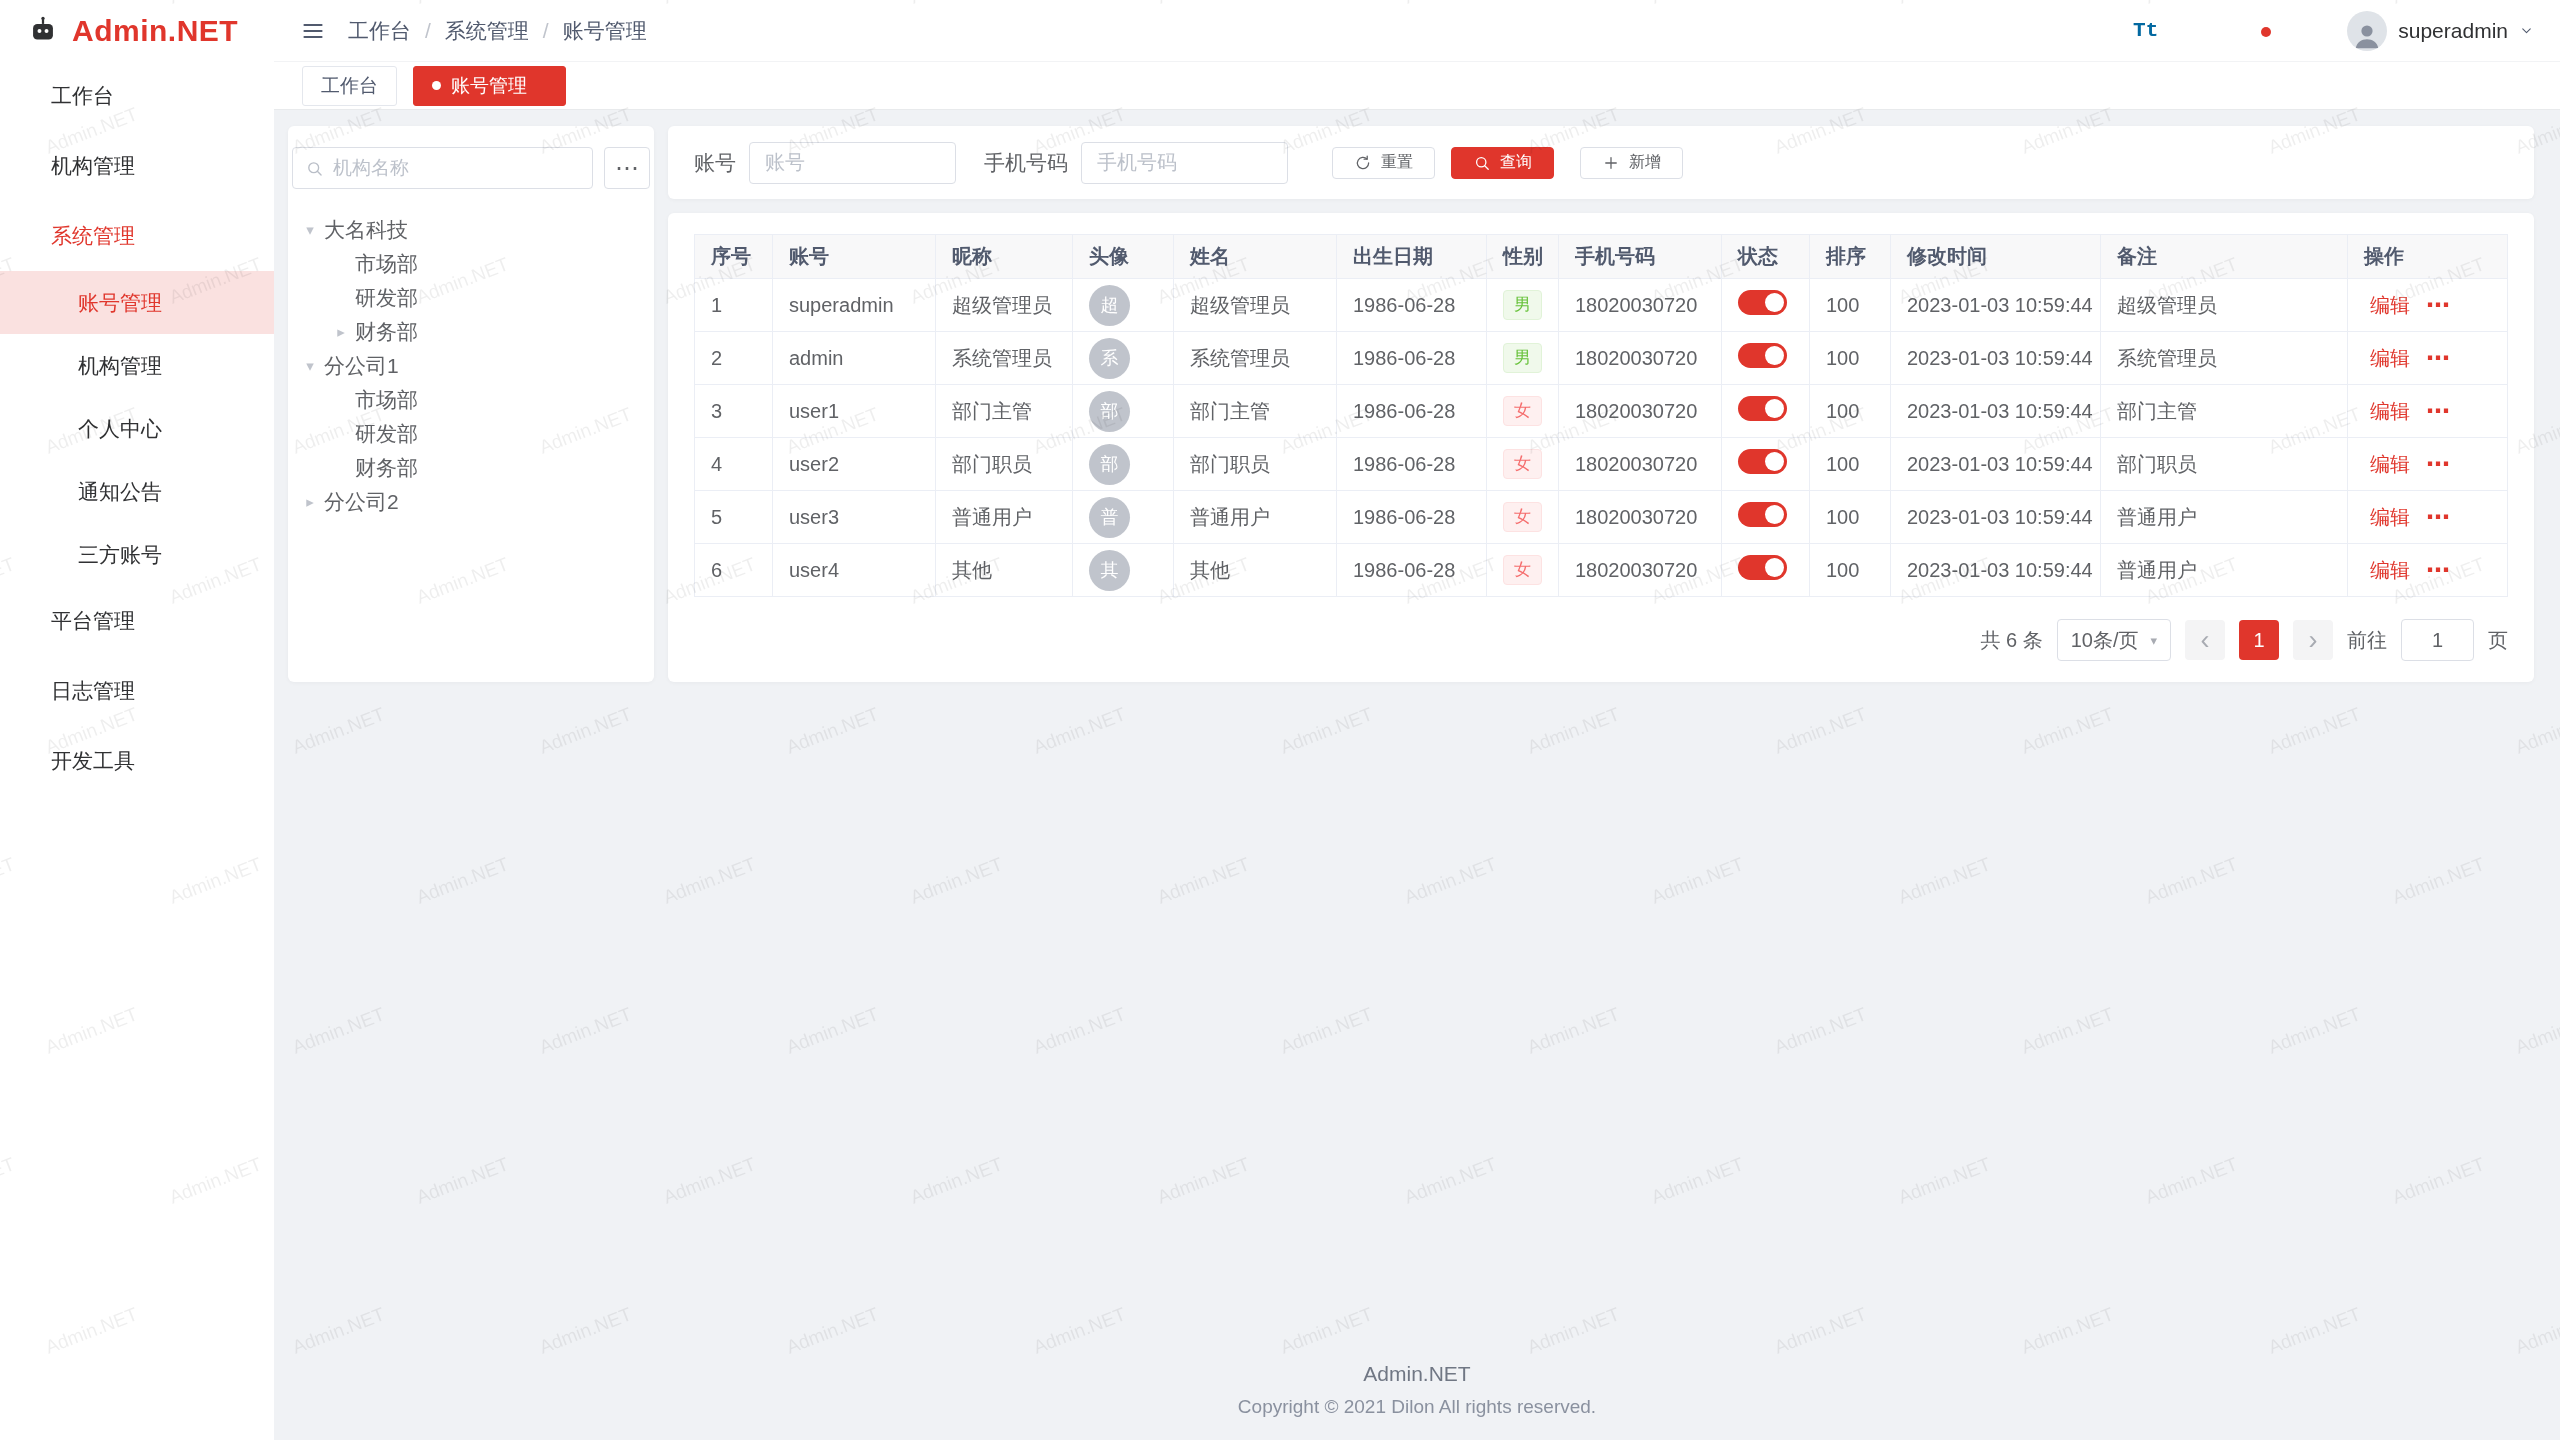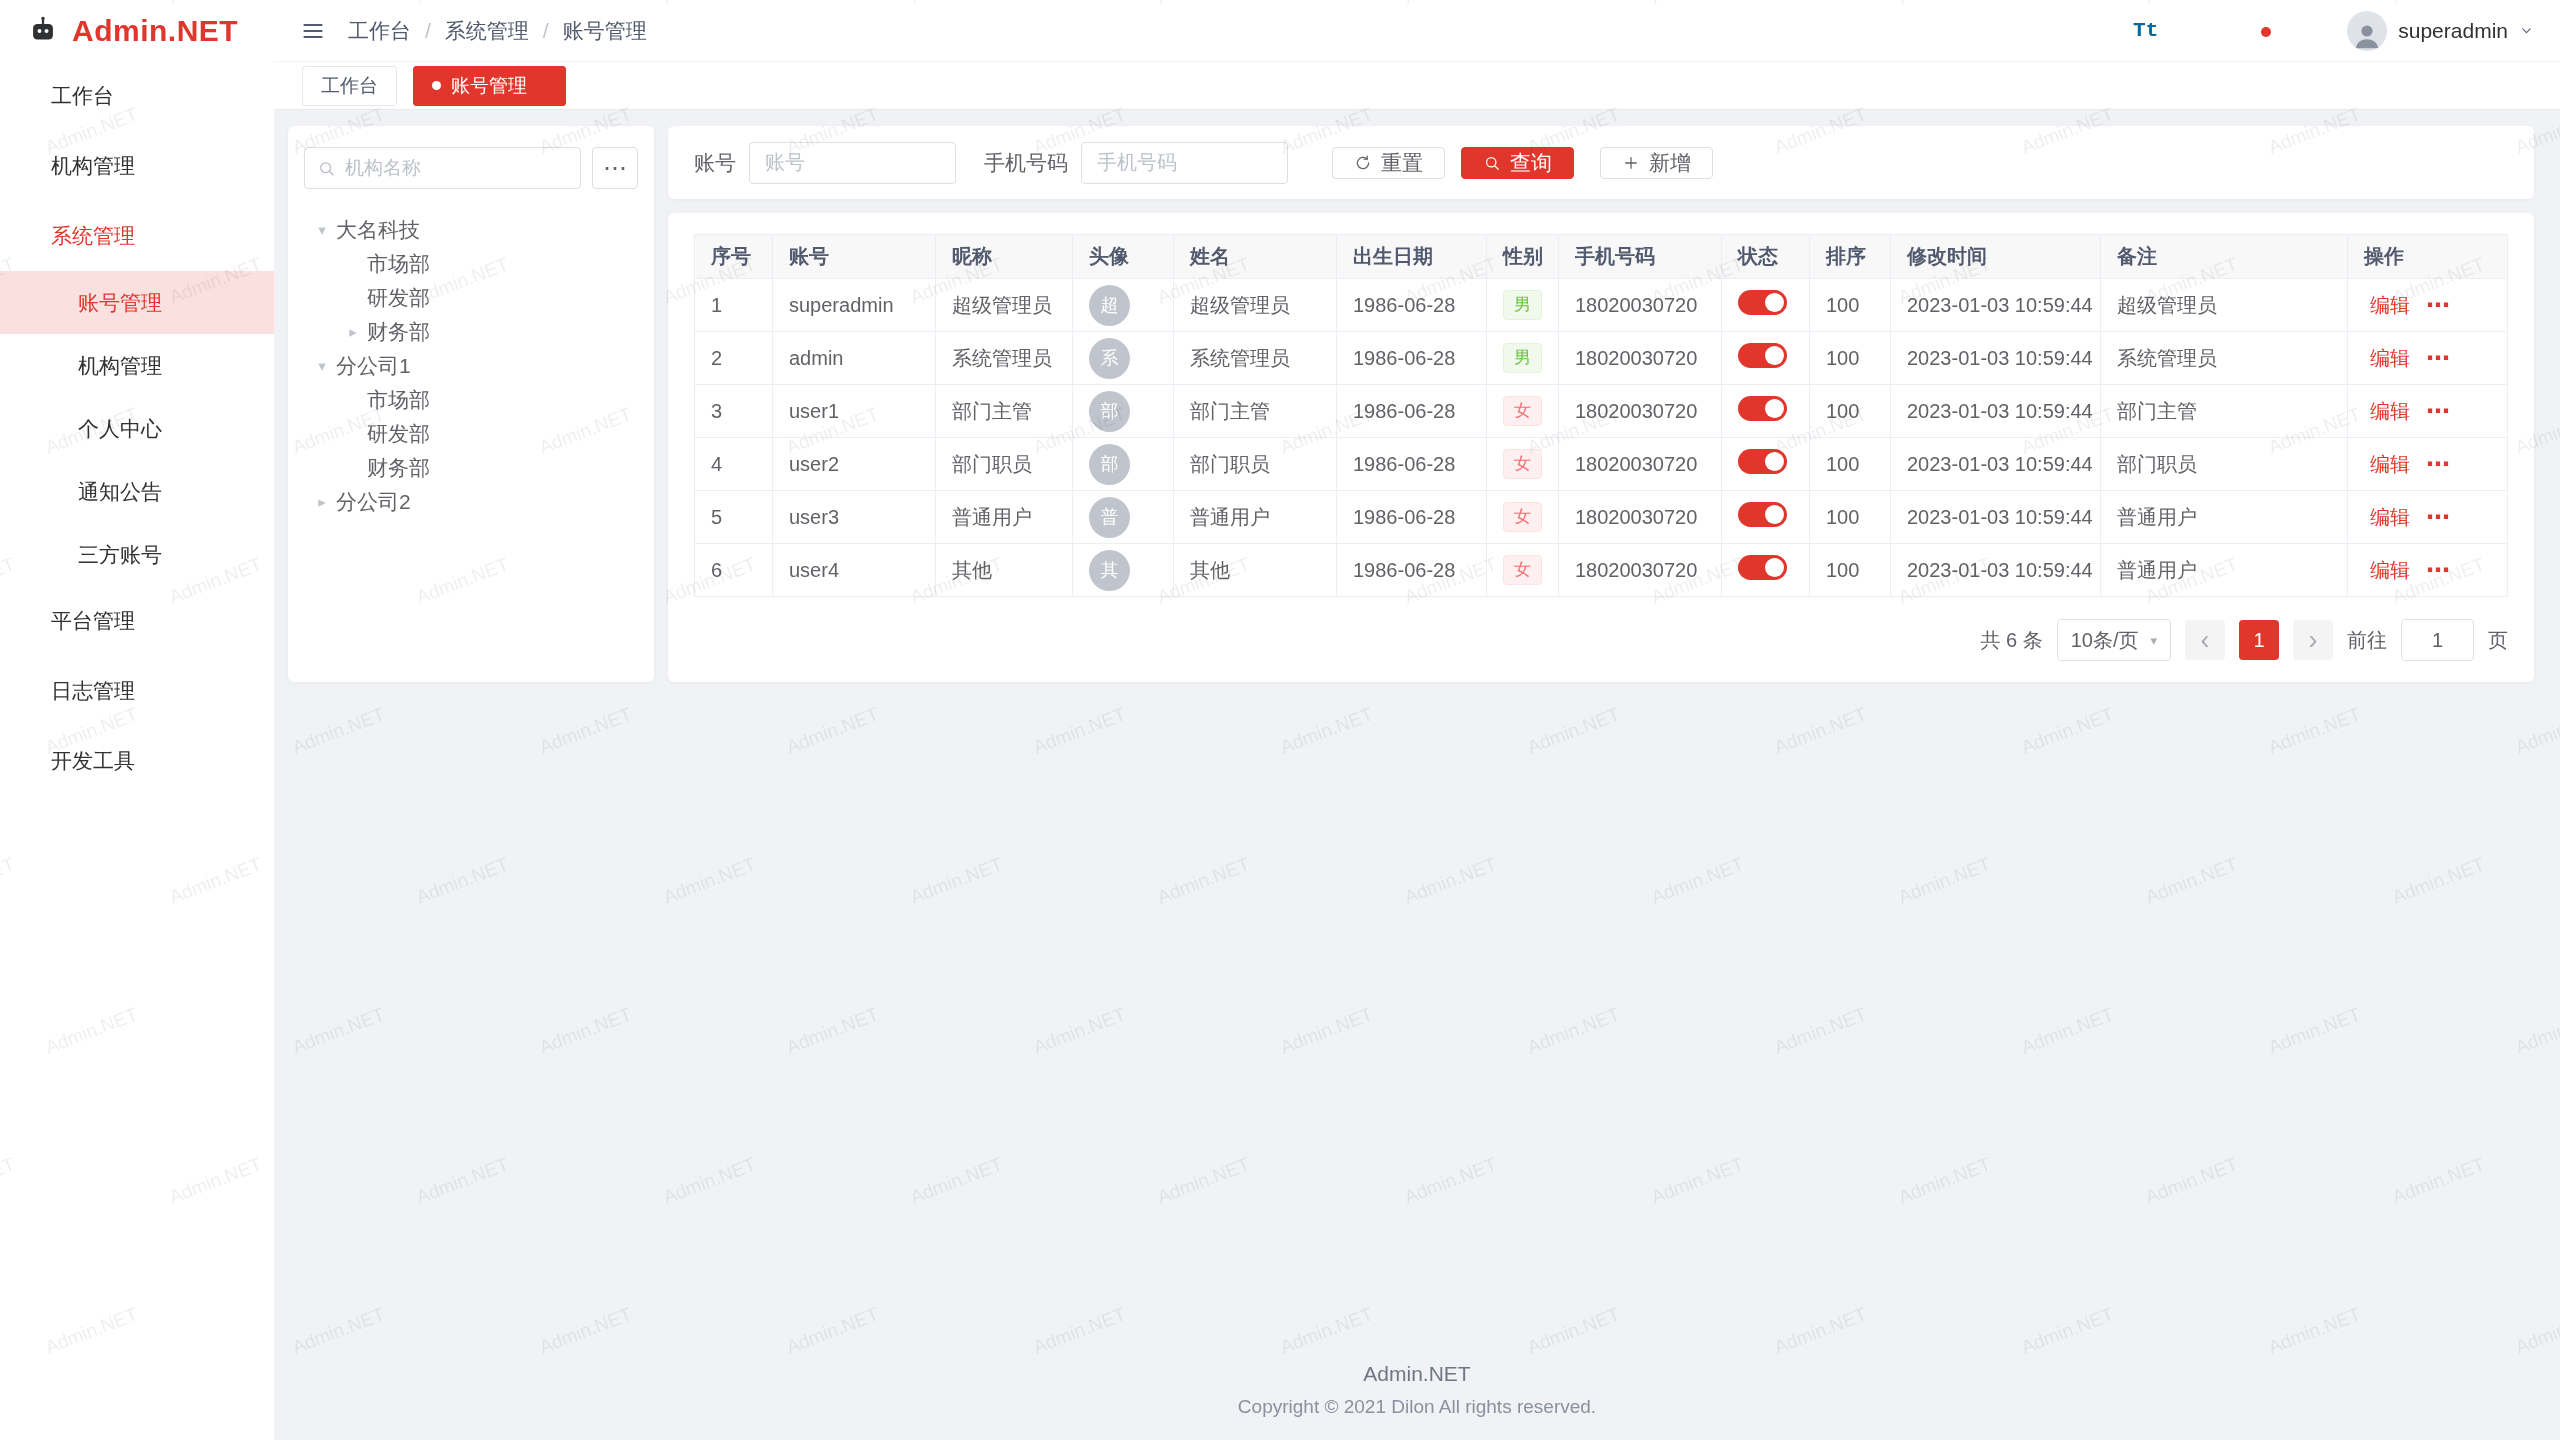--- a/index.html
+++ b/index.html
@@ -47,36 +47,36 @@
   .tabbar { height:49px; background:#fff; border-top:1px solid #f2f3f5; border-bottom:1px solid #e8eaec; display:flex; align-items:center; padding:0 28px; gap:16px; }
   .tab { height:40px; display:flex; align-items:center; gap:10px; padding:0 18px; border:1px solid #e4e7ed; border-radius:3px; font-size:19px; color:#515a6e; background:#fff; cursor:pointer; }
   .tab.active { background:#e0362c; border-color:#e0362c; color:#fff; }
   .tab .dot { width:9px; height:9px; border-radius:50%; background:#fff; }
   .tab .t-ic { font-size:16px; display:flex; cursor:pointer; }
 
   
   .content { position:absolute; top:110px; left:0; right:0; bottom:0; padding:16px 26px 0 14px; display:flex; gap:14px; }
   .card { background:#fff; border-radius:6px; box-shadow:0 1px 4px rgba(0,0,0,0.04); }
 
-  .tree-card { width:366px; height:556px; padding:21px 16px; flex:none; }
+  .tree-card { width:366px; height:556px; padding:21px 4px; flex:none; }
   .tree-search { display:flex; gap:11px; margin-bottom:24px; }
   .search-box { flex:1; height:42px; border:1px solid #dcdfe6; border-radius:4px; display:flex; align-items:center; padding:0 12px; gap:9px; color:#b9bec7; font-size:19px; }
   .search-box input { border:none; outline:none; flex:1; width:60px; font-size:19px; color:#606266; font-family:inherit; }
   .search-box input::placeholder { color:#bcc1ca; }
   .more-btn { width:46px; height:42px; border:1px solid #dcdfe6; border-radius:4px; background:#fff; display:flex; align-items:center; justify-content:center; color:#606266; font-size:24px; cursor:pointer; }
   .tree-node { height:34px; display:flex; align-items:center; font-size:21px; color:#606266; cursor:pointer; }
   .tree-node .caret { width:28px; font-size:15px; color:#c0c4cc; text-align:center; }
 
   .right-col { flex:1; display:flex; flex-direction:column; gap:14px; min-width:0; }
   .filter-card { height:73px; display:flex; align-items:center; padding:0 26px; }
   .f-label { font-size:21px; color:#606266; margin-right:13px; }
   .f-input { width:207px; height:42px; border:1px solid #dcdfe6; border-radius:4px; padding:0 15px; font-size:20px; color:#606266; outline:none; font-family:inherit; }
   .f-input::placeholder { color:#bcc1ca; }
   .ml28 { margin-left:28px; } .ml44 { margin-left:44px; } .ml16 { margin-left:16px; } .ml26 { margin-left:26px; }
-  .btn { height:32px; border-radius:4px; display:inline-flex; align-items:center; gap:9px; padding:0 21px; font-size:21px; border:1px solid #dcdfe6; background:#fff; color:#606266; cursor:pointer; font-family:inherit; }
+  .btn { height:32px; border-radius:4px; display:inline-flex; align-items:center; gap:9px; padding:0 21px; font-size:16px; border:1px solid #dcdfe6; background:#fff; color:#606266; cursor:pointer; font-family:inherit; }
   .btn .bicon { font-size:18px; display:flex; }
   .btn-primary { background:#e0362c; border-color:#e0362c; color:#fff; }
 
   .table-card { padding:21px 26px; }
   table { width:100%; border-collapse:collapse; table-layout:fixed; }
   th,td { border:1px solid #ebeef5; padding:0 16px; font-size:20px; overflow:hidden; white-space:nowrap; }
   th { height:44px; background:#f8f8f9; color:#515a6e; font-weight:700; text-align:left; }
   td { height:53px; color:#606266; }
   .av { width:41px; height:41px; border-radius:50%; background:#c0c4cc; color:#fff; display:flex; align-items:center; justify-content:center; font-size:18px; }
   .tag { display:inline-block; height:30px; line-height:28px; padding:0 10px; border-radius:4px; font-size:17px; border:1px solid; }

